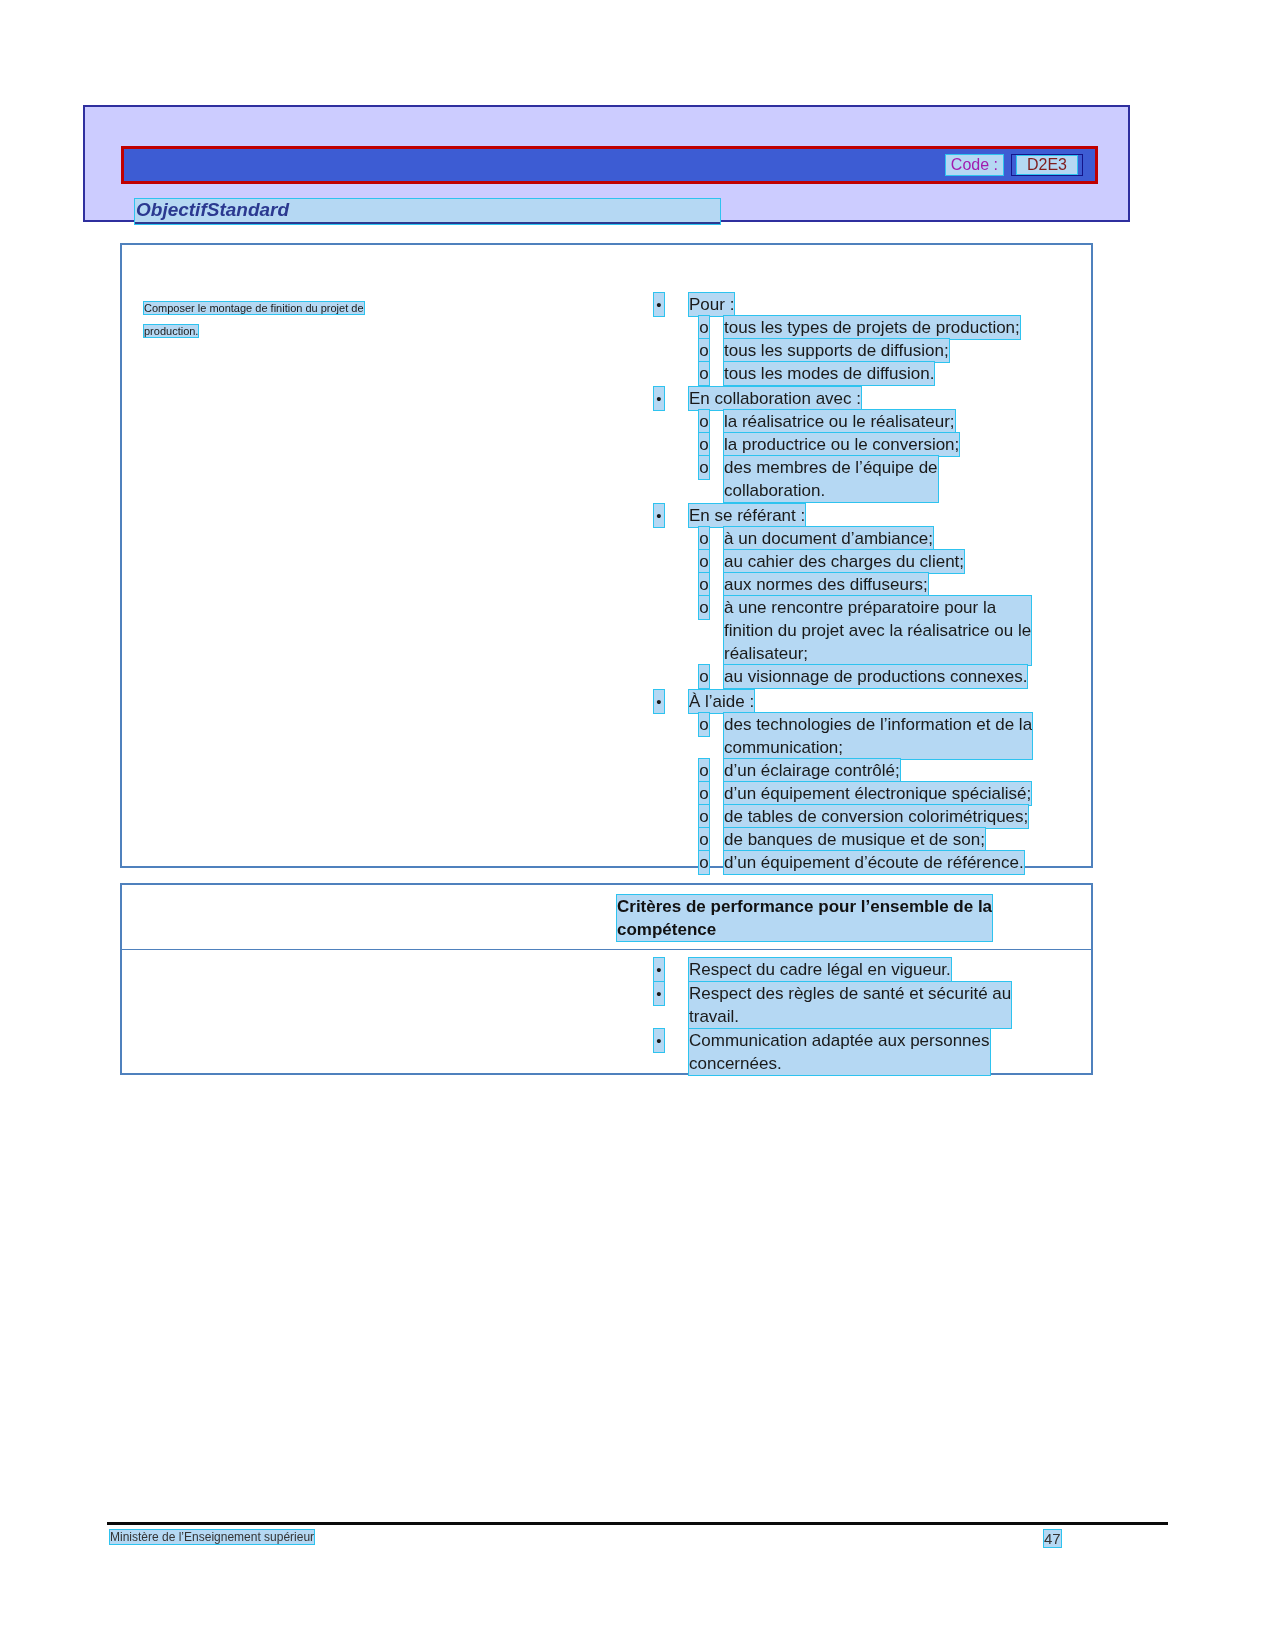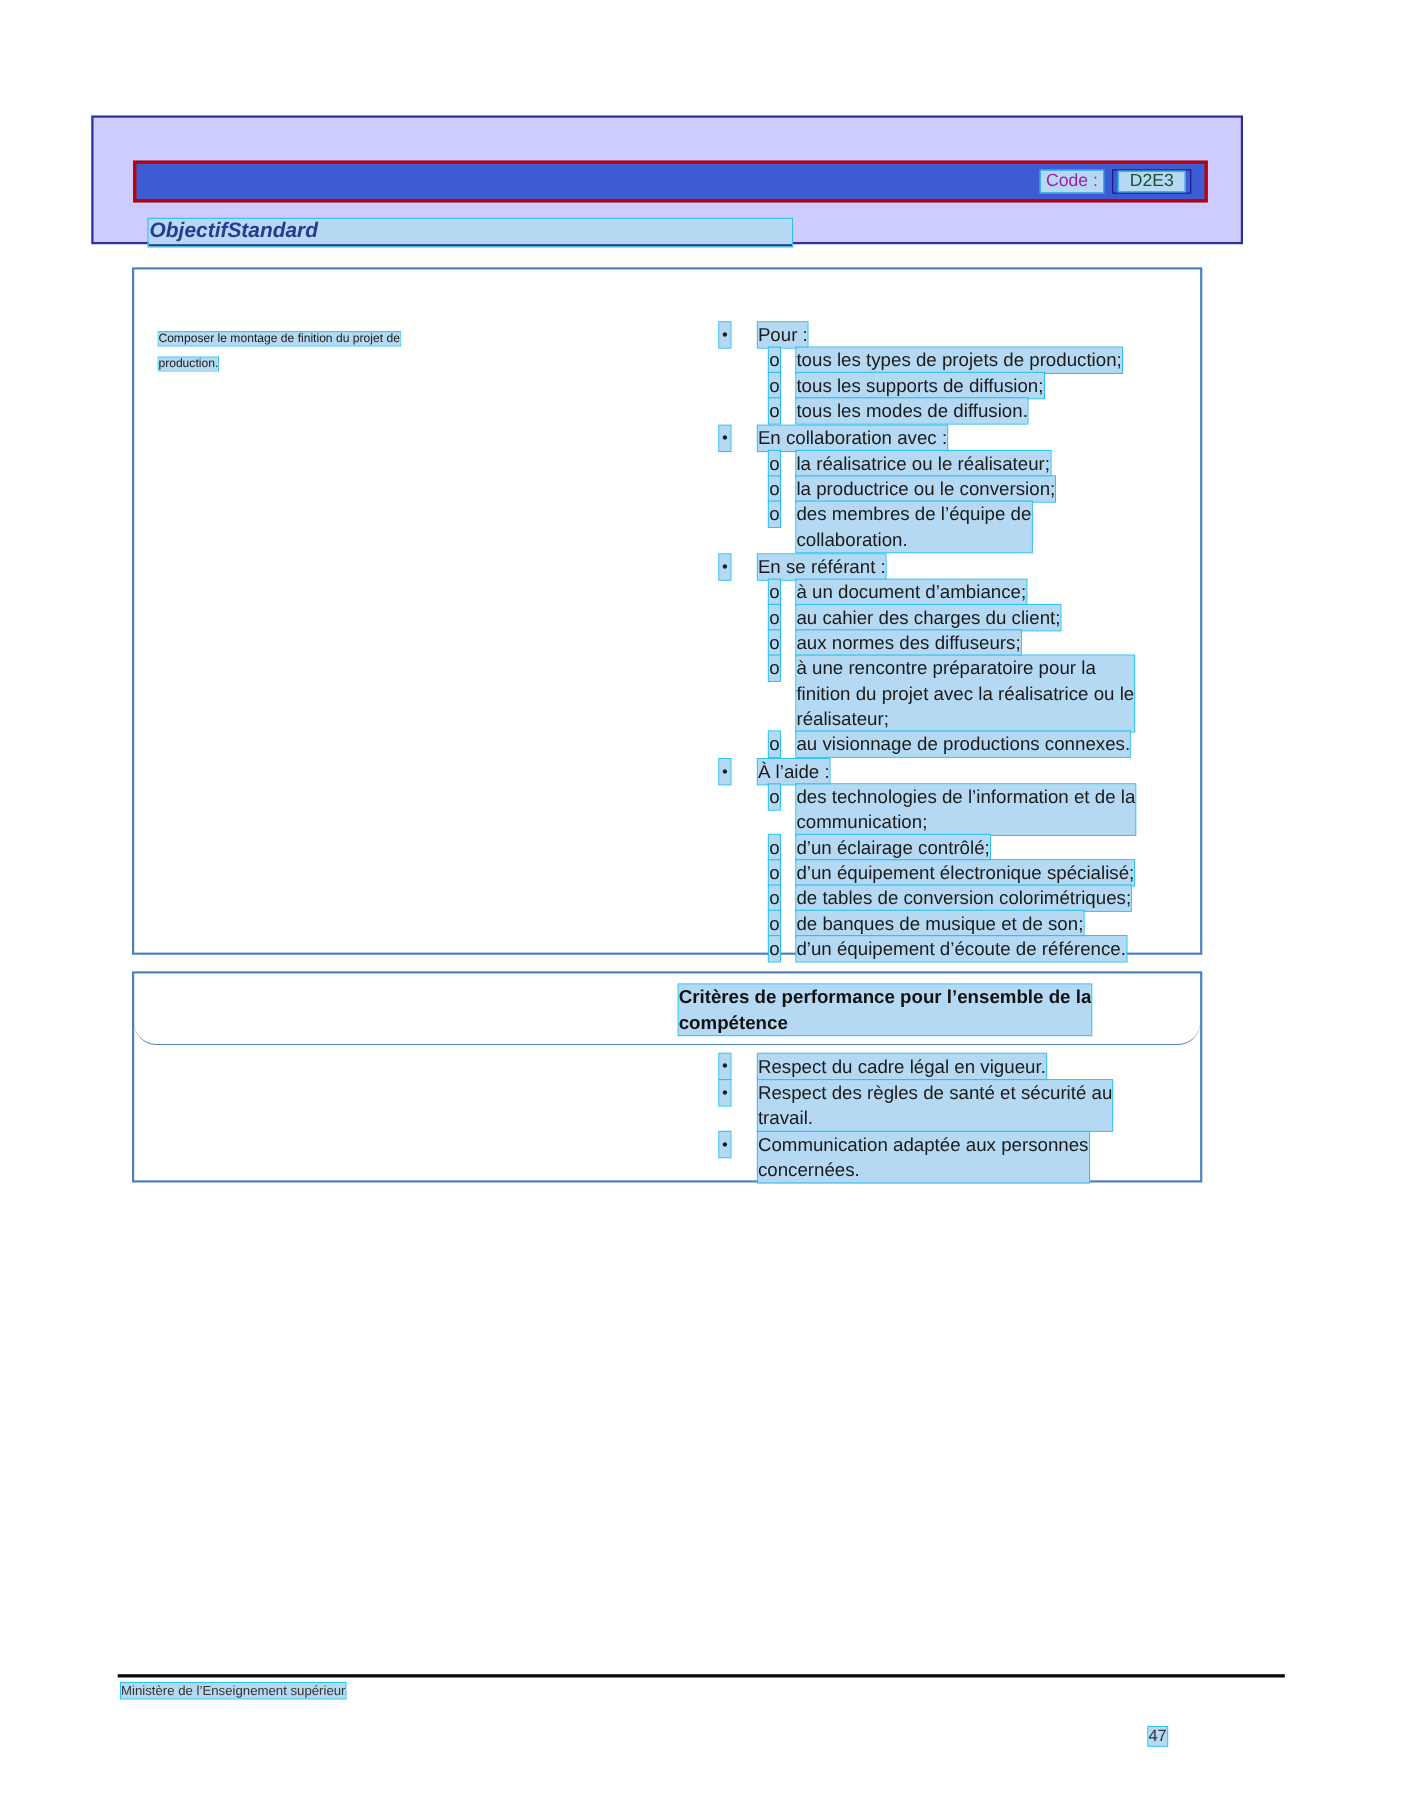--- a/index.html
+++ b/index.html
@@ -20,21 +20,21 @@
     position:absolute; left:36px; top:39px; width:977px; height:38px;
     background:#3d5cd3; border:3px solid #c00000;
     display:flex; align-items:center; justify-content:flex-end;
     padding-right:12px; gap:8px;
   }
   .code-label { font-size:16px; color:#a21caf; padding:1px 5px; }
   .code-box {
     border:1px solid #15158a; padding:1px 4px; min-width:72px; text-align:center;
     background:#3d5cd3; display:inline-block;
   }
-  .code-box .hl { display:inline-block; min-width:60px; font-size:16px; color:#14532d; padding:0 4px; }
+  .code-box .hl { display:inline-block; min-width:60px; font-size:16px; color:#7f1d1d; padding:0 4px; }
   .objstd {
     position:absolute; left:50px; top:92px; width:585px; height:25px;
     display:flex; align-items:flex-end;
     border-bottom:2px solid #2b3990;
     font-size:19px; font-weight:bold; font-style:italic; color:#2b3990;
     padding:0 2px 1px 1px;
   }
 
   
   .tbl {
@@ -58,32 +58,32 @@
     font-size:17px; line-height:23px;
   }
 
   .l1 { display:flex; align-items:flex-start; margin-top:2px; }
   .t1-right .l1:first-child { margin-top:0; }
   .l1 .m { width:10px; margin-right:25px; flex:none; text-align:center; font-size:15px; }
   .l2 { display:flex; align-items:flex-start; margin-left:45px; }
   .l2 .m { width:10px; margin-right:15px; flex:none; text-align:center; }
   .pre { white-space:pre-line; max-width:364px; }
 
-  .t2-head { height:65px; border-bottom:1px solid #4f81bd; position:relative;border-radius:20px; }
+  .t2-head { height:65px; border-bottom:1px solid #4f81bd; position:relative; }
   .t2-head .th { left:495px; top:10px; line-height:23px; white-space:pre-line; max-width:440px; }
   .t2-body {
     position:absolute; left:532px; top:72px; width:436px;
     font-size:17px; line-height:23px;
   }
   .t2-body .l1 { margin-top:1px; }
 
   
   .footer-line { position:absolute; left:107px; top:1522px; width:1061px; height:3px; background:#0a0a0a; }
   .footer-left { position:absolute; left:110px; top:1530px; font-size:12px; color:#333; }
-  .footer-page { position:absolute; left:1044px; top:1530px; font-size:15px; color:#333;margin-top:40px; }
+  .footer-page { position:absolute; left:1044px; top:1530px; font-size:15px; color:#333; }
 </style>
 </head>
 <body>
 
 <div>
 
   <div class="header-box">
     <div class="title-bar">
       <span class="code-label hl">Code :</span>
       <span class="code-box"><span class="hl">D2E3</span></span>

